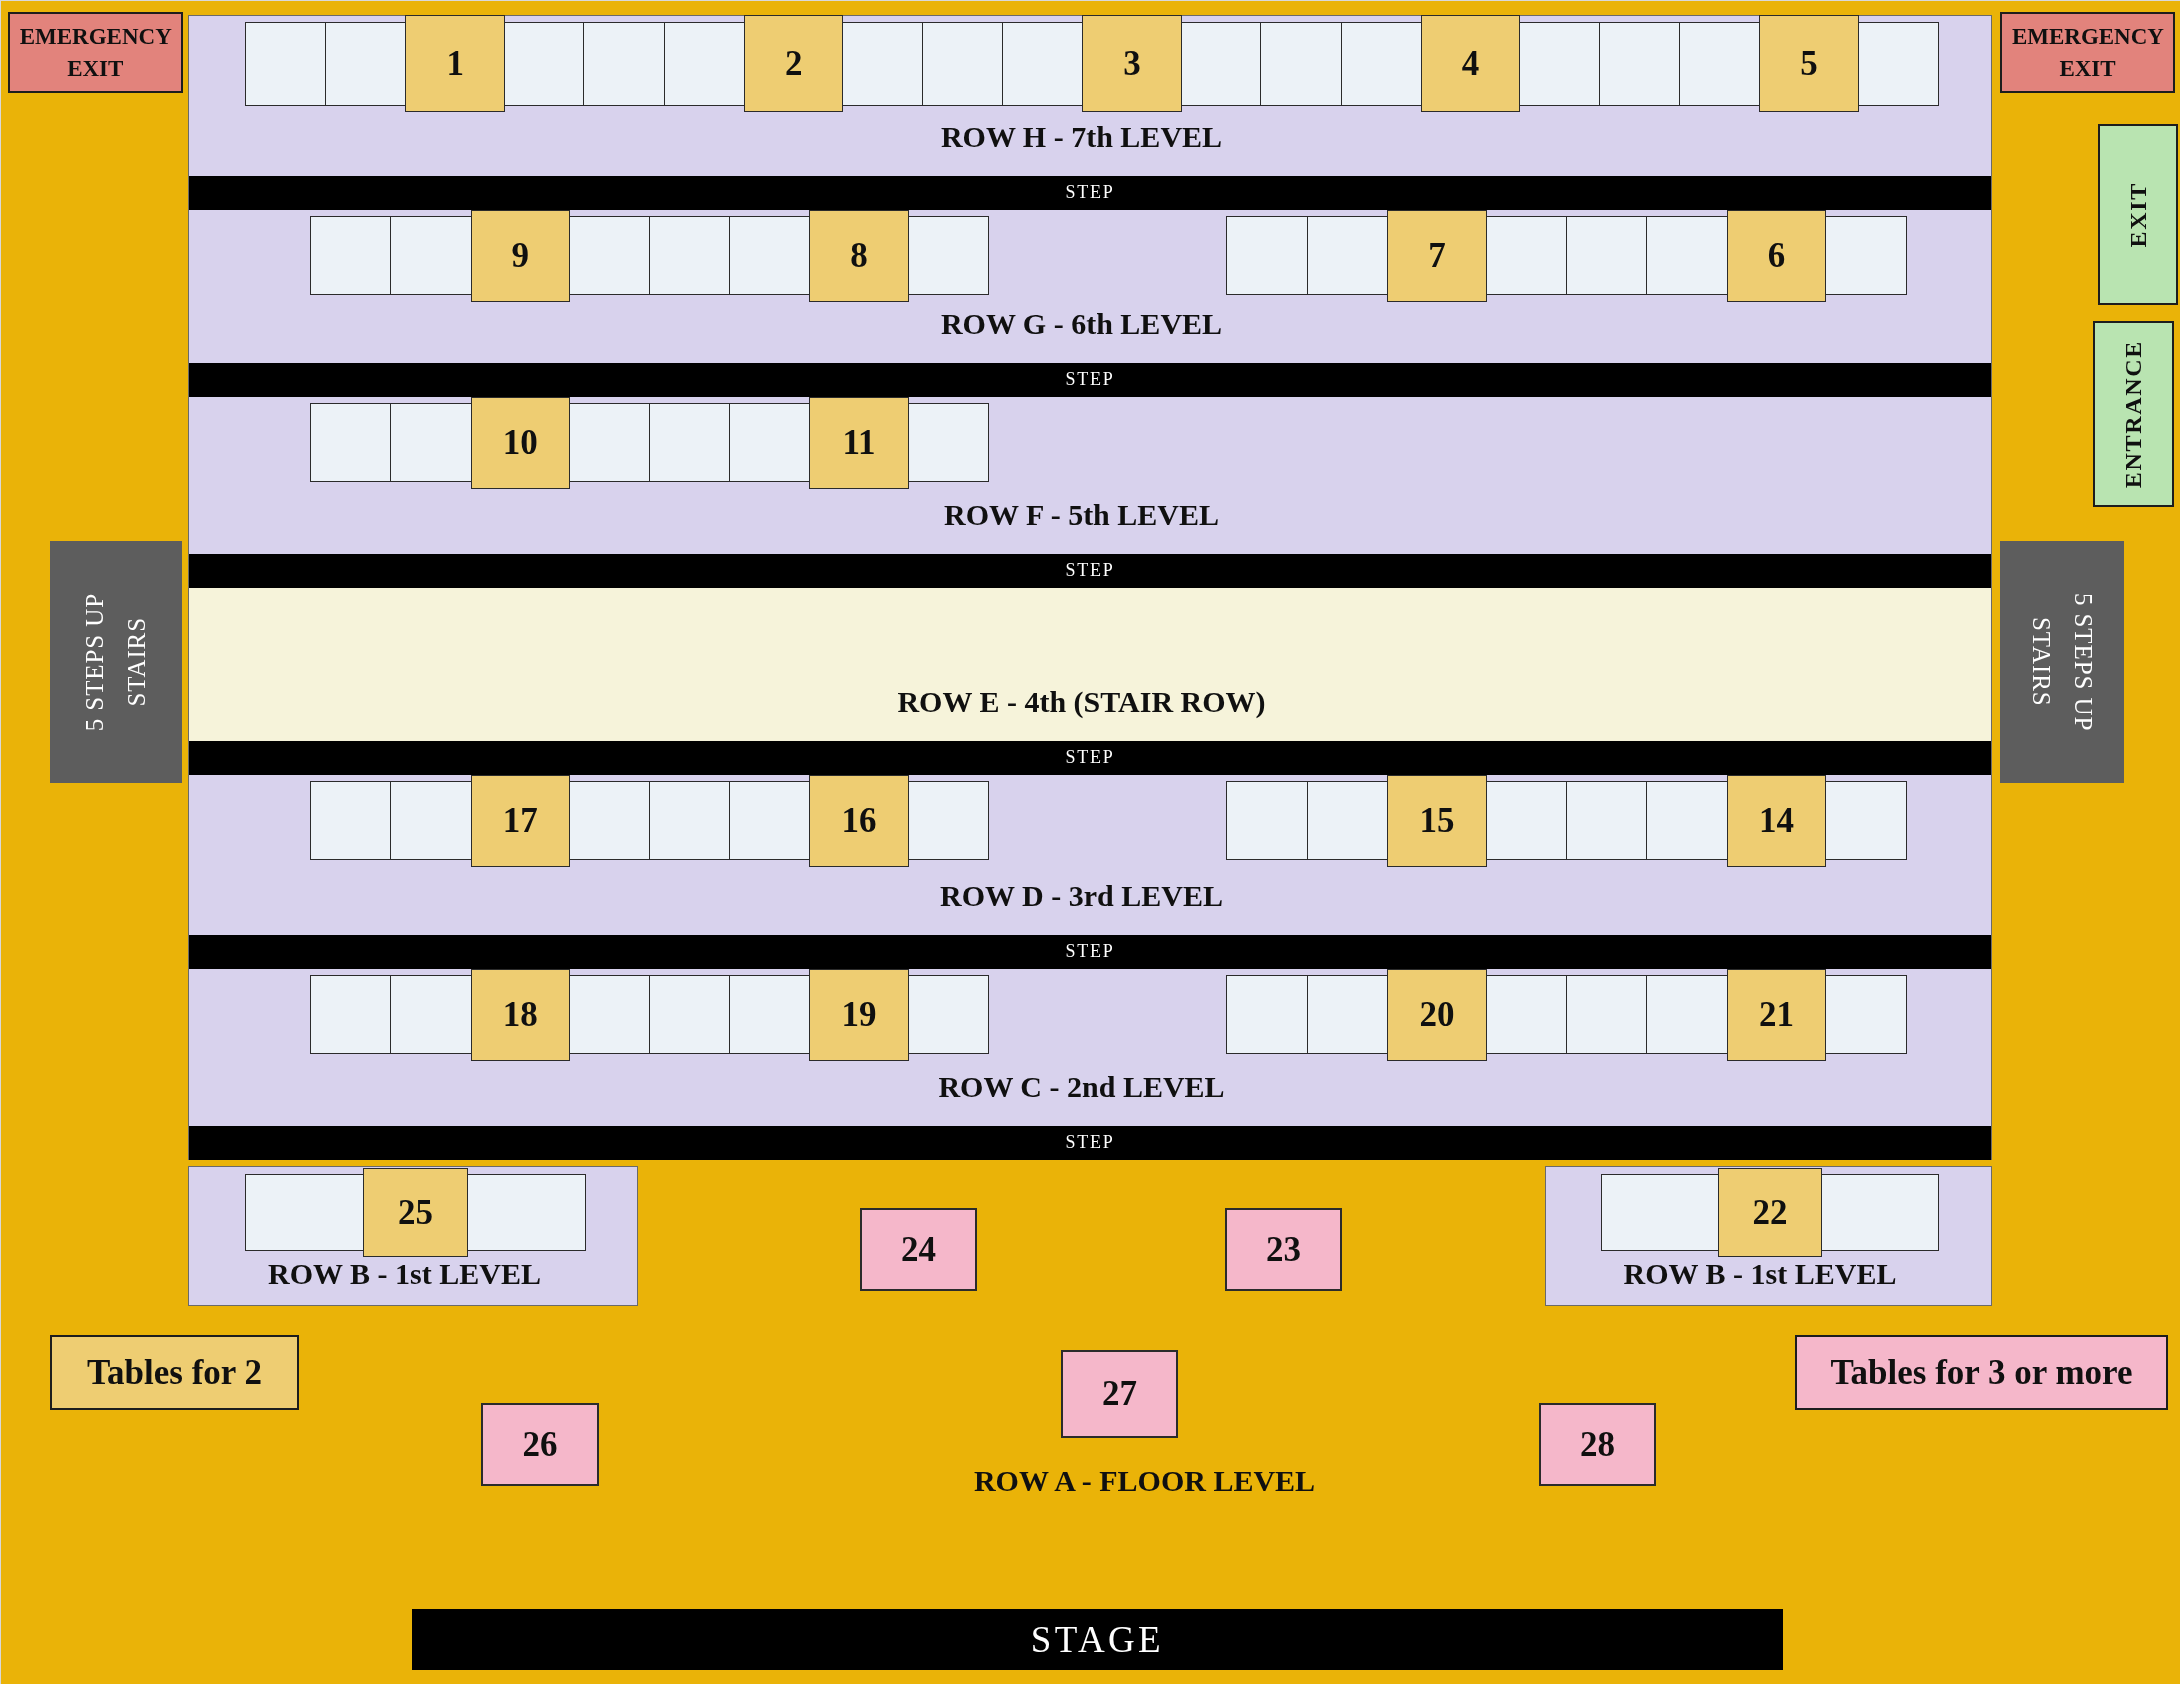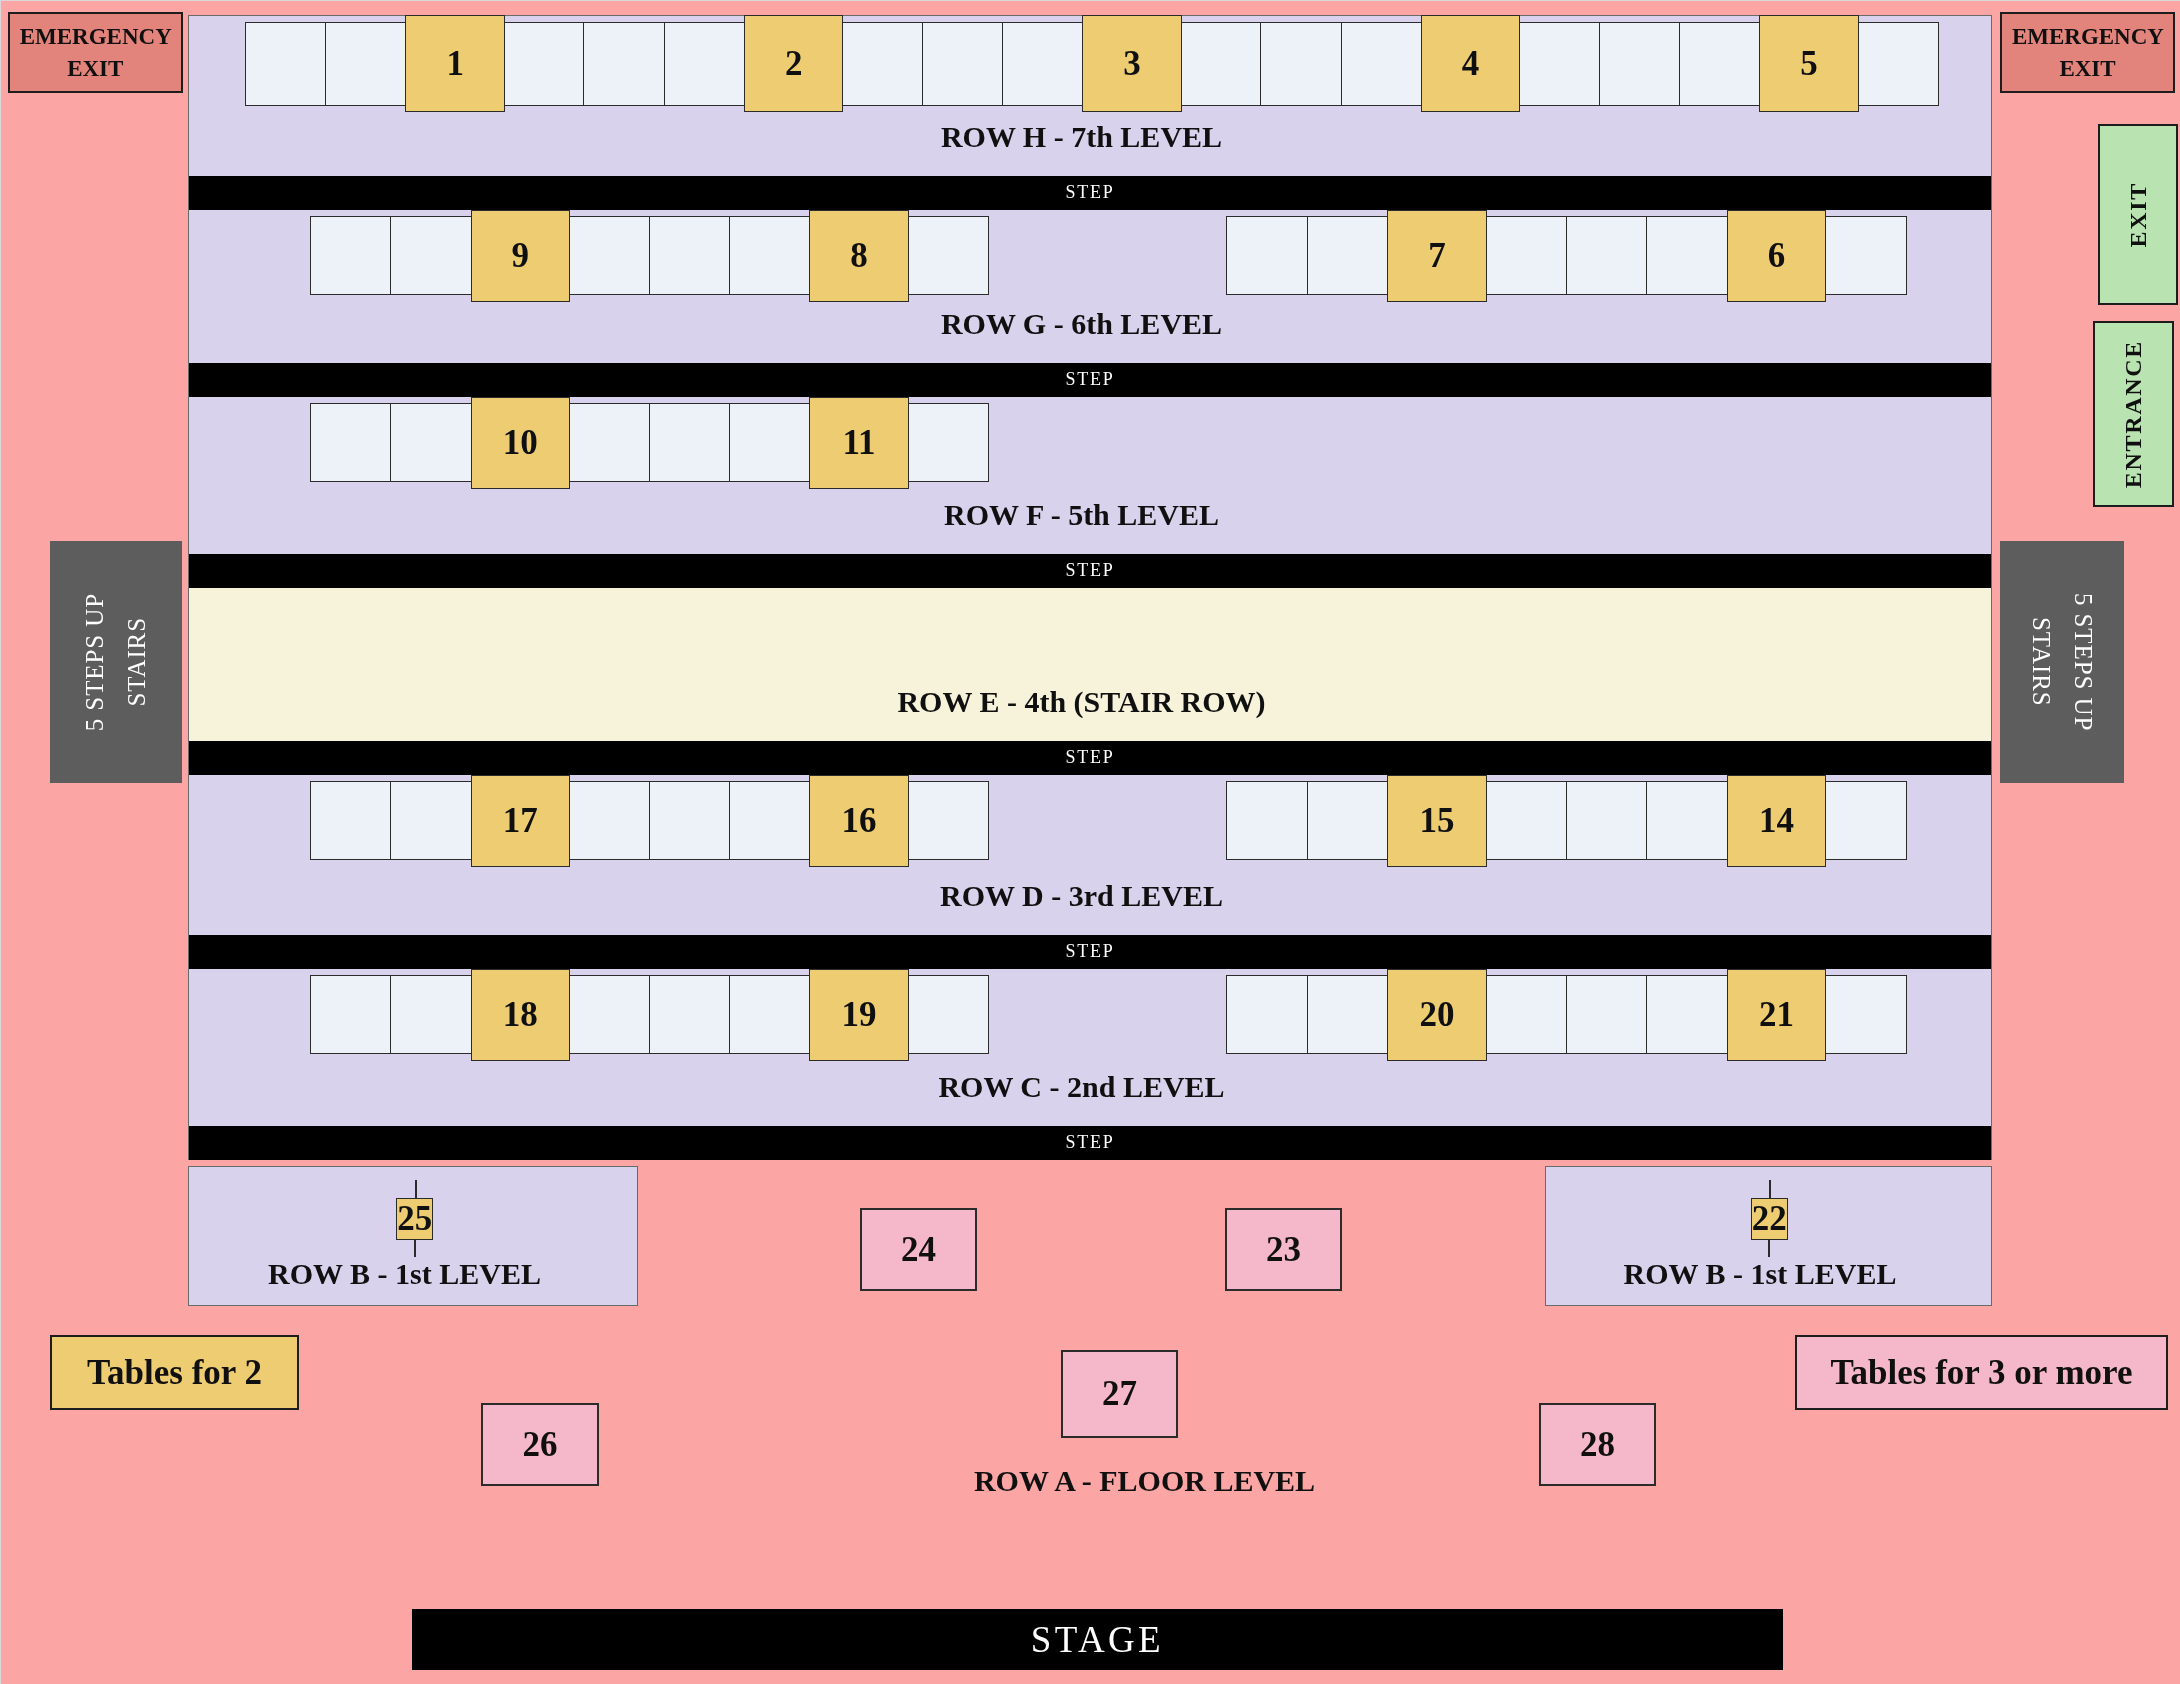--- a/index.html
+++ b/index.html
@@ -1,21 +1,21 @@
 <!DOCTYPE html>
 <html style="font-size:13.6px"><head>
 <meta charset="utf-8">
 <style>
   * { margin:0; padding:0; box-sizing:border-box; }
   html,body { width:2181px; height:1685px; }
   body {
     font-family:"Liberation Serif","DejaVu Serif",serif;
     background:#ffffff; position:relative; color:#101010;
   }
-  .canvas { position:absolute; inset:0; background:#fca5a5; border:1.7px solid #d9d9d9; overflow:hidden; }
+  .canvas { position:absolute; inset:0; background:#eab308; border:1.7px solid #d9d9d9; overflow:hidden; }
   .abs { position:absolute; }
 
   
   .em {
     background:#e2837c; border:2.6px solid #1d1d1d;
     display:flex; align-items:center; justify-content:center; text-align:center;
     font-weight:bold; font-size:23px; line-height:1.35; padding:3.4px 12px;
   }
   .em-left  { left:6.8px;    top:11px; width:175px; height:81px; }
   .em-right { left:1999px; top:11px; width:175px; height:81px; }
@@ -70,21 +70,21 @@
   .cell.seat {
     flex:1.22; height:116%; background:#eecd72; z-index:2;
     display:flex; align-items:center; justify-content:center;
     font-size:35px; font-weight:bold;
   }
 
   
   .rowb { position:absolute; top:1165px; height:140px; background:#d8d2ed; border:0.9px solid #6a6a6a; }
   .rowb-left  { left:187px;  width:450px; }
   .rowb-right { left:1544px; width:447px; }
-  .sb { top:13px; height:77px;flex-direction:column; }
+  .sb { top:7px; height:77px; }
   .sb-left  { left:56px; width:341px; }
   .sb-right { left:55px; width:338px; }
   .sb .seat { flex:0.88; }
   .rowb .row-label { bottom:13.6px; }
 
   
   .ftable {
     position:absolute; background:#f5b7ca; border:2.6px solid #2b2b2b;
     display:flex; align-items:center; justify-content:center;
     font-size:35px; font-weight:bold;

